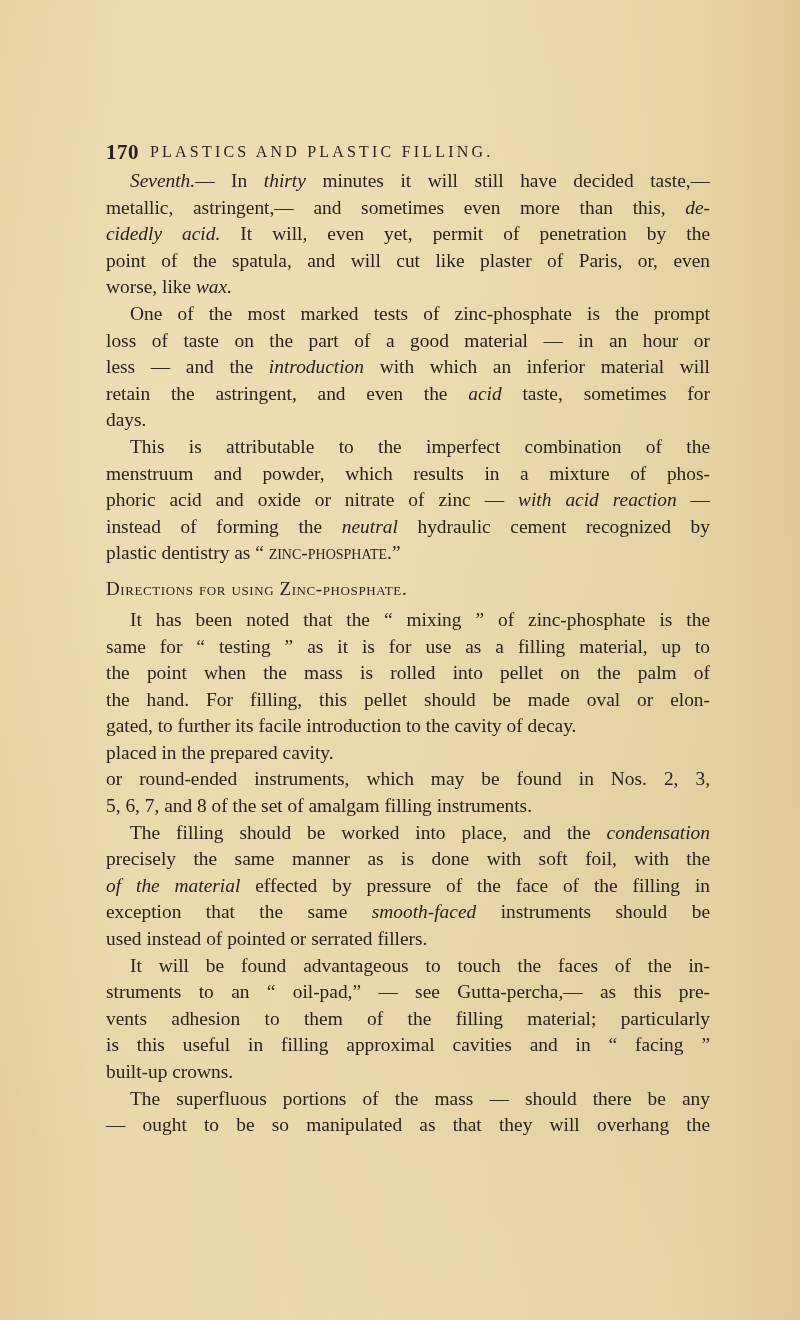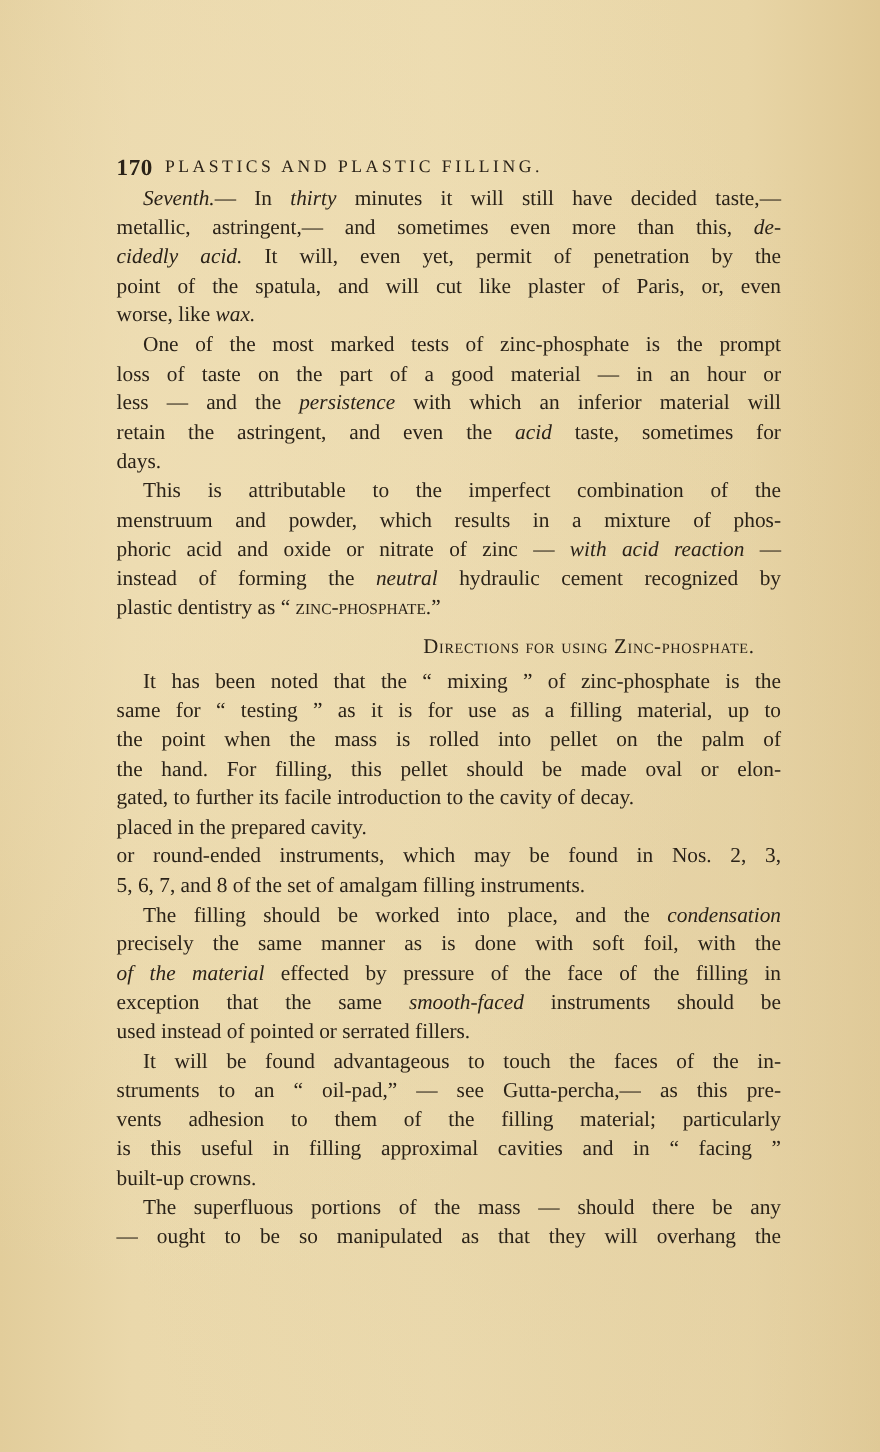--- a/index.html
+++ b/index.html
@@ -27,21 +27,21 @@
     font-size: 19.4px;
   }
   .line {
     display: block; height: 26.6px; line-height: 26.6px;
     white-space: nowrap; text-align: justify; text-align-last: justify;
     overflow: visible;
   }
   .line.indent { padding-left: 24px; }
   .line.last { text-align-last: left; }
   .heading {
-    display: block; height: 40px; line-height: 44px; text-align: right;
+    display: block; height: 40px; line-height: 44px; text-align: left;
     font-size: 19px; letter-spacing: 0.6px; padding-right: 24px;
   }
   .sc { font-variant: small-caps; }
   em { font-style: italic; }
 </style>
 </head>
 <body>
 
 <div class="page">
   <div class="running-head">
@@ -52,21 +52,21 @@
       <div class="paragraph">
         <span class="line indent"><em>Seventh.</em><span>— In </span><em>thirty</em><span> minutes it will still have decided taste,—</span></span>
         <span class="line"><span>metallic, astringent,— and sometimes even more than this, </span><em>de-</em></span>
         <span class="line"><em>cidedly acid.</em><span>  It will, even yet, permit of penetration by the</span></span>
         <span class="line"><span>point of the spatula, and will cut like plaster of Paris, or, even</span></span>
         <span class="line last"><span>worse, like </span><em>wax.</em></span>
       </div>
       <div class="paragraph">
         <span class="line indent"><span>One of the most marked tests of zinc-phosphate is the prompt</span></span>
         <span class="line"><span>loss of taste on the part of a good material — in an hour or</span></span>
-        <span class="line"><span>less — and the </span><em>persistence</em><span> with which an inferior material will</span></span>
+        <span class="line"><span>less — and the </span><em>introduction</em><span> with which an inferior material will</span></span>
         <span class="line"><span>retain the astringent, and even the </span><em>acid</em><span> taste, sometimes for</span></span>
         <span class="line last"><span>days.</span></span>
       </div>
       <div class="paragraph">
         <span class="line indent"><span>This is attributable to the imperfect combination of the</span></span>
         <span class="line"><span>menstruum and powder, which results in a mixture of phos-</span></span>
         <span class="line"><span>phoric acid and oxide or nitrate of zinc — </span><em>with acid reaction</em><span> —</span></span>
         <span class="line"><span>instead of forming the </span><em>neutral</em><span> hydraulic cement recognized by</span></span>
         <span class="line last"><span>plastic dentistry as “ </span><span class="sc">zinc-phosphate.</span><span>”</span></span>
       </div>

